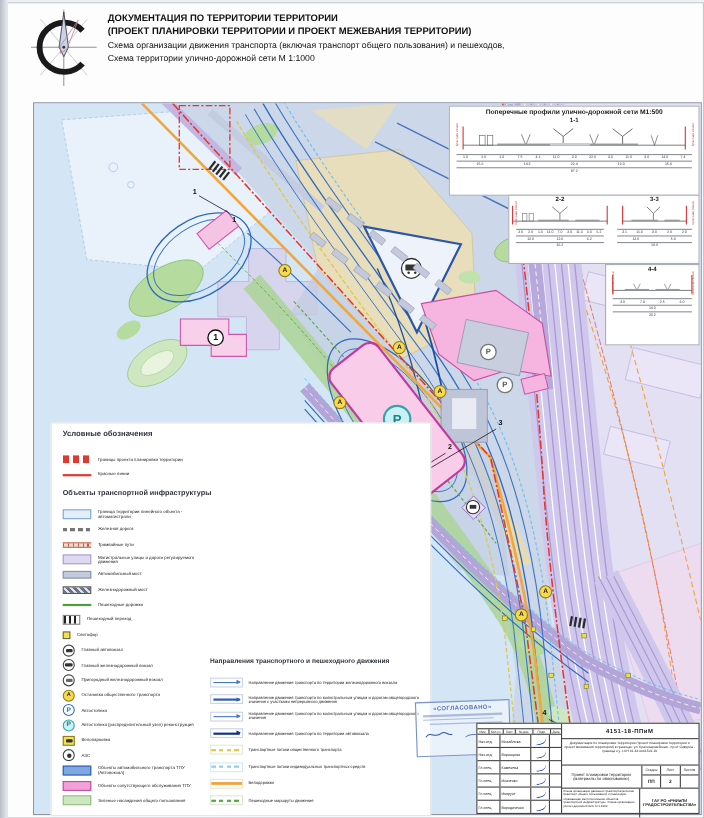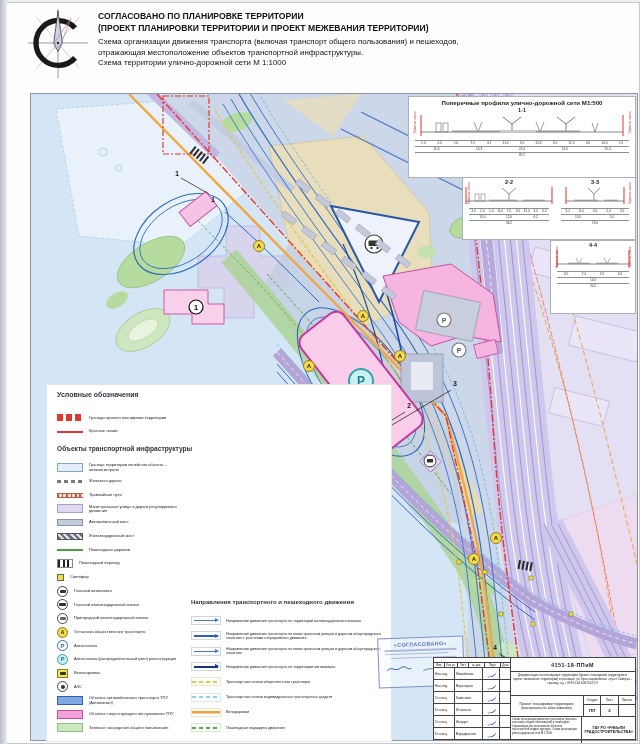--- a/index.html
+++ b/index.html
@@ -119,24 +119,23 @@
     <line x1="30" y1="2" x2="30" y2="67" stroke="#777" stroke-width="0.7"></line>
     <line x1="10" y1="10" x2="50" y2="58" stroke="#aaa" stroke-width="0.5"></line>
     <line x1="50" y1="10" x2="10" y2="58" stroke="#aaa" stroke-width="0.5"></line>
     <path d="M46,20 A21,21 0 1 0 46,48" fill="none" stroke="#1a1a1a" stroke-width="5"></path>
     <polygon points="30,4 34,34 30,42 26,34" fill="#c8d2e8" stroke="#333" stroke-width="0.7"></polygon>
     <polygon points="30,8 33,34 30,40 27,34" fill="none" stroke="#c07f93" stroke-width="0.6" transform="rotate(28 30 34)"></polygon>
     <circle cx="30" cy="34" r="1.2" fill="#333"></circle>
   </svg>
 
   <div class="hdr">
-    <div class="b">СОГЛАСОВАНО ПО ПЛАНИРОВКЕ ТЕРРИТОРИИ</div>
+    <div class="b">ДОКУМЕНТАЦИЯ ПО ТЕРРИТОРИИ ТЕРРИТОРИИ</div>
     <div class="b">(ПРОЕКТ ПЛАНИРОВКИ ТЕРРИТОРИИ И ПРОЕКТ МЕЖЕВАНИЯ ТЕРРИТОРИИ)</div>
     <div class="r gap">Схема организации движения транспорта (включая транспорт общего пользования) и пешеходов,</div>
-    <div class="r">отражающая местоположение объектов транспортной инфраструктуры.</div>
     <div class="r">Схема территории улично-дорожной сети  М 1:1000</div>
   </div>
 
   <div class="mapwrap">
   <svg width="606" height="646" viewBox="0 0 606 646">
     <g>
       <rect x="0" y="0" width="606" height="646" fill="#dce4f3"></rect>
       <polygon points="0,0 130,0 415,322 448,470 470,646 0,646" fill="#d4e6f5"></polygon>
       <polygon points="25,15 160,5 215,98 150,152 48,142" fill="#e9f1fa" stroke="#abc6e0" stroke-width="0.7" stroke-dasharray="3,2"></polygon>
       <path d="M195,132 h34 v30 h28 v30 h-34 v32 h-30 v-30 h-26 v-32 h28 z" fill="#d7d4ed" stroke="#b6b0da" stroke-width="0.7"></path>

